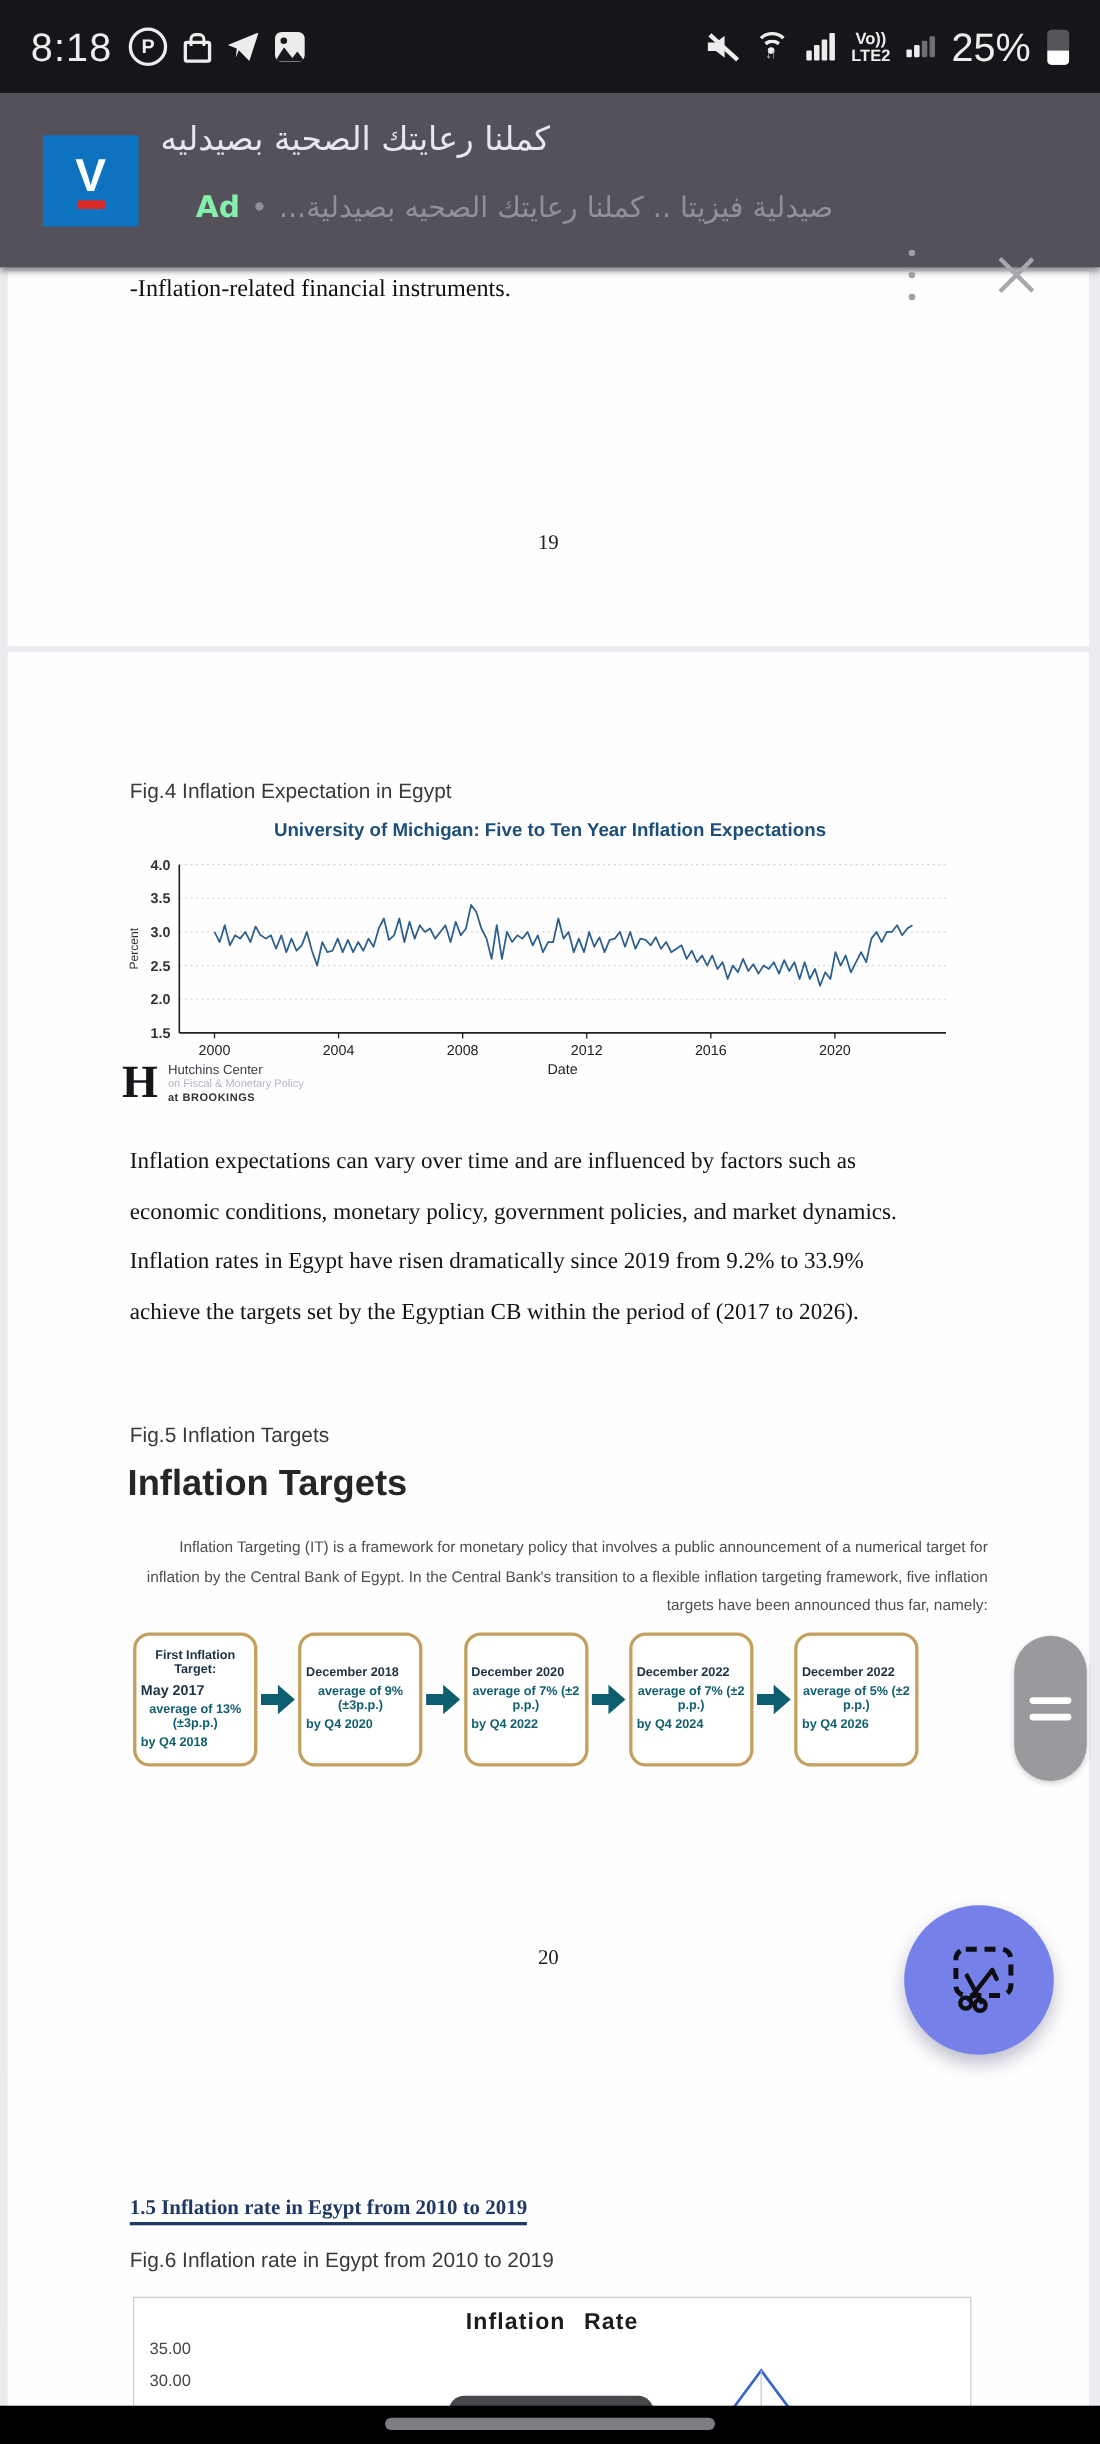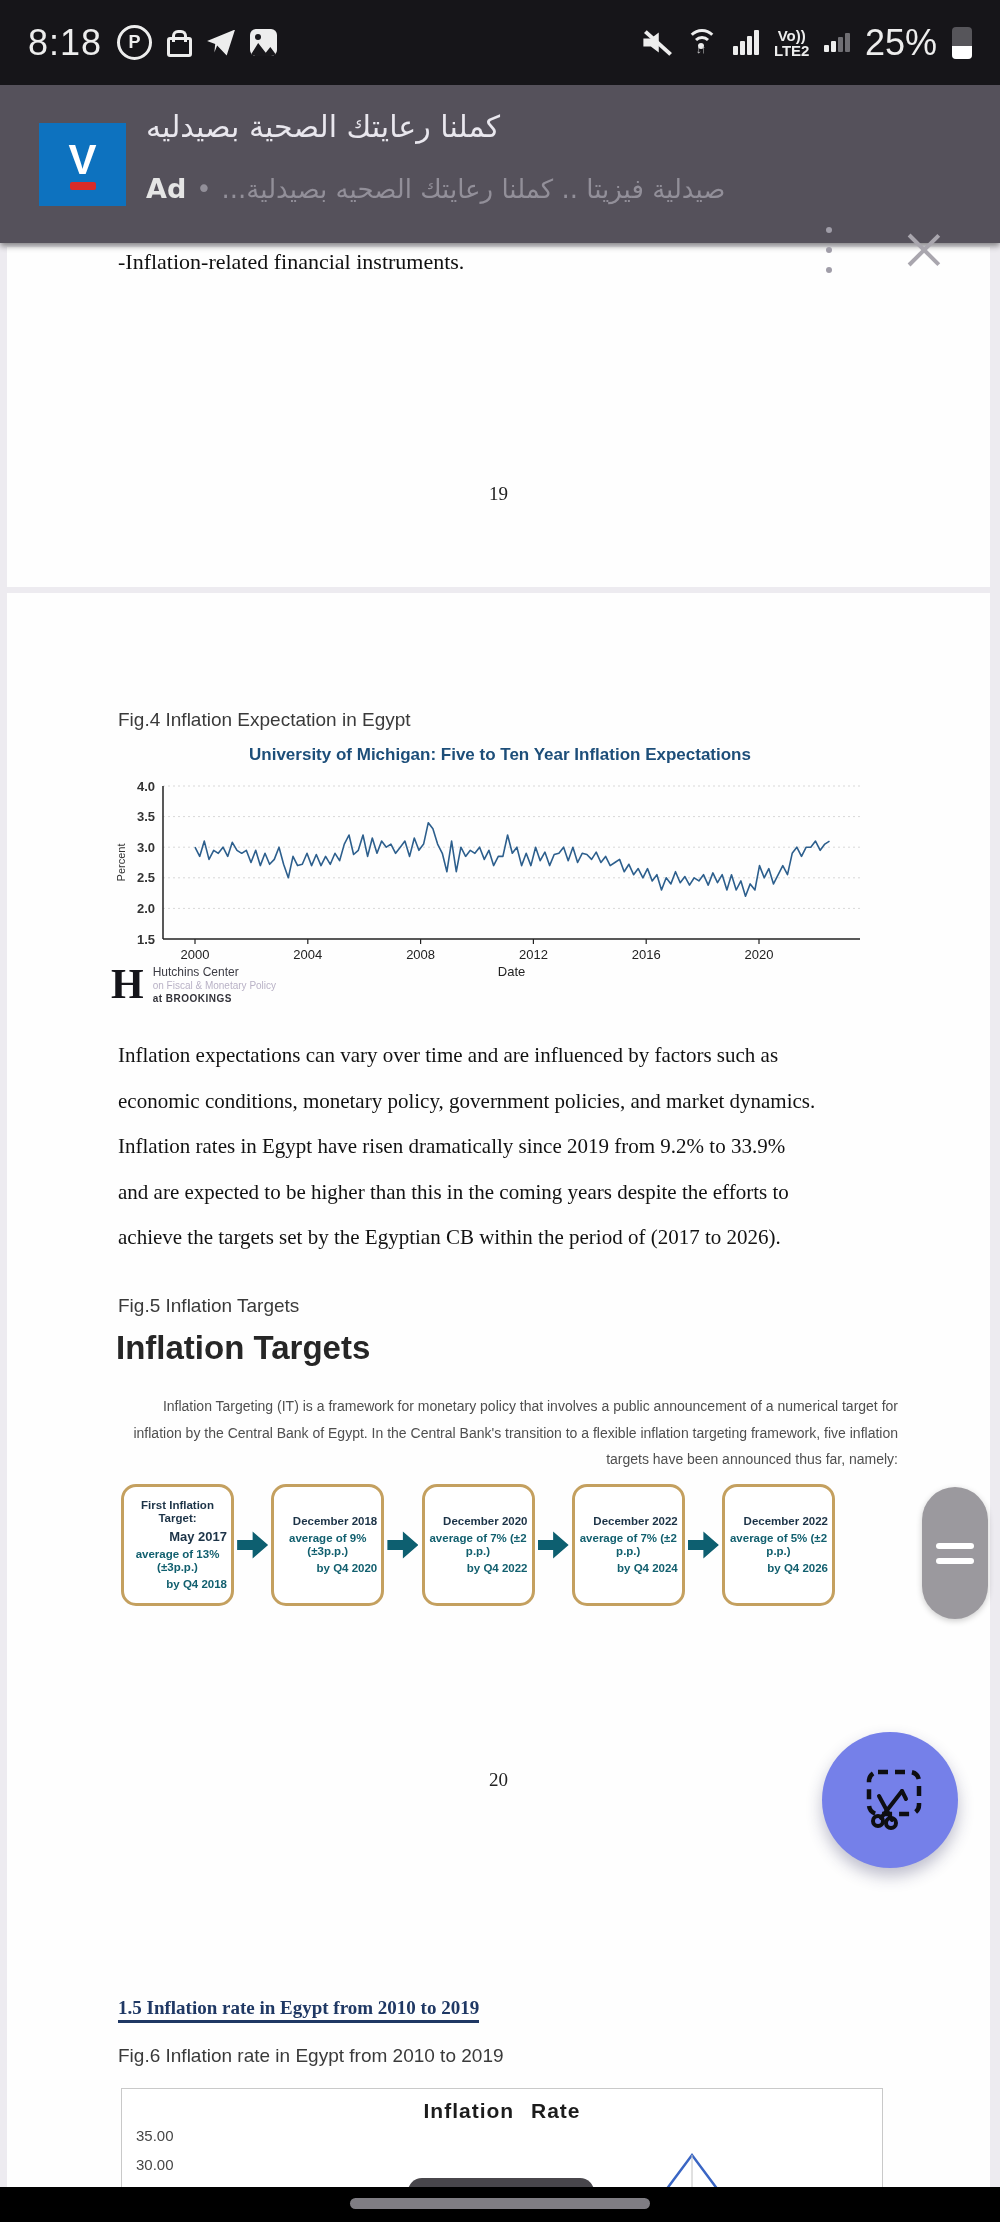--- a/index.html
+++ b/index.html
@@ -36,21 +36,21 @@
   .sb-batt-pct{font-size:36px;}
   .icon-batt{width:20px;height:32px;border-radius:4px;background:#56555a;position:relative;overflow:hidden;}
   .icon-batt::after{content:"";position:absolute;left:0;right:0;bottom:0;height:38%;background:#fff;}
   
   .adbar{position:absolute;top:85px;left:0;width:1000px;height:158px;background:#55515b;z-index:39;box-shadow:0 3px 6px rgba(0,0,0,.45);}
   .ad-logo{position:absolute;left:39px;top:38px;width:87px;height:83px;background:#0d72bf;display:flex;flex-direction:column;align-items:center;justify-content:center;}
   .ad-logo .v{color:#fff;font-weight:bold;font-size:42px;line-height:40px;font-family:"Liberation Sans",sans-serif;}
   .ad-logo .vbar{width:26px;height:8px;background:#d92b28;border-radius:2px;margin-top:2px;}
   .ad-title{position:absolute;left:146px;top:24px;font-family:"DejaVu Sans",sans-serif;font-size:30px;color:#e9e7ee;}
   .ad-sub{position:absolute;left:146px;top:88px;display:flex;align-items:center;gap:10px;font-family:"DejaVu Sans",sans-serif;font-size:26px;color:#928f99;}
-  .ad-sub .adlbl{font-weight:bold;color:#e5e5e5;font-size:27px;}
+  .ad-sub .adlbl{font-weight:bold;color:#86efac;font-size:27px;margin-left:32px;}
   .ad-menu{position:absolute;left:820px;top:142px;width:18px;height:46px;display:flex;flex-direction:column;align-items:center;justify-content:space-between;cursor:pointer;}
   .ad-menu i{width:6px;height:6px;border-radius:50%;background:#a09da8;}
   .ad-close{position:absolute;left:905px;top:145px;width:38px;height:38px;cursor:pointer;}
   .ad-close::before,.ad-close::after{content:"";position:absolute;left:17px;top:-1px;width:3.5px;height:42px;background:#a9a6ae;}
   .ad-close::before{transform:rotate(45deg);}
   .ad-close::after{transform:rotate(-45deg);}
   
   .page{position:absolute;left:7px;width:983px;background:#fefefe;z-index:1;}
   #page19{top:247px;height:340px;}
   #page20{top:593px;height:1525px;}
@@ -72,21 +72,21 @@
   .hlogo .t3{font-size:10px;font-weight:bold;color:#33333a;letter-spacing:.5px;margin-top:2px;}
   
   .bodypar{position:absolute;left:111px;top:440px;width:820px;font-family:"Liberation Serif",serif;font-size:21px;color:#121212;}
   .bodypar div{height:45.5px;line-height:45.5px;white-space:nowrap;}
   .fig5{top:702px;}
   .sec-head{position:absolute;left:109px;top:736px;font-size:33px;font-weight:600;color:#262626;}
   .itpar{position:absolute;left:109px;top:800px;width:782px;font-size:14px;color:#4f4f4f;line-height:26.5px;text-align:right;}
   
   .targets{position:absolute;left:114px;top:888px;width:714px;height:128px;display:flex;align-items:center;justify-content:space-between;}
   .tbox{width:113px;height:122px;background:#fff;border:3px solid #c4a05f;border-radius:15px;box-sizing:border-box;
-    display:flex;flex-direction:column;align-items:flex-end;justify-content:center;text-align:center;padding:5px 4px;gap:4px;}
+    display:flex;flex-direction:column;align-items:flex-start;justify-content:center;text-align:center;padding:5px 4px;gap:4px;}
   .tt{font-size:11.5px;font-weight:bold;color:#1c3347;line-height:13px;}
   .ts{font-size:13px;font-weight:bold;color:#1c3347;}
   .ta,.tb{font-size:11.5px;font-weight:bold;color:#115f6e;line-height:13px;}
   .arrowr{width:31px;height:30px;background:#0d5f70;clip-path:polygon(0 33%,50% 33%,50% 5%,100% 50%,50% 95%,50% 67%,0 67%);}
   
   .p21-head{position:absolute;left:111px;top:112px;font-family:"Liberation Serif",serif;font-size:19px;font-weight:bold;color:#1f3864;}
   .p21-head span{border-bottom:3px solid #1f3864;padding-bottom:2px;}
   .fig6{top:160px;}
   .chartbox{position:absolute;left:114px;top:203px;width:762px;height:150px;background:#fff;border:1.5px solid #c9c9c9;box-sizing:border-box;}
   .cb-title{text-align:center;font-size:21px;font-weight:bold;color:#1c1c1c;letter-spacing:1px;word-spacing:10px;margin-top:10px;}
@@ -215,21 +215,20 @@
         <div class="t2">on Fiscal &amp; Monetary Policy</div>
         <div class="t3">at BROOKINGS</div>
       </span>
     </div>
   </div>
 
   <div class="bodypar">
     <div>Inflation expectations can vary over time and are influenced by factors such as</div>
     <div>economic conditions, monetary policy, government policies, and market dynamics.</div>
     <div>Inflation rates in Egypt have risen dramatically since 2019 from 9.2% to 33.9%</div>
-    <div>and are expected to be higher than this in the coming years despite the efforts to</div>
     <div>achieve the targets set by the Egyptian CB within the period of (2017 to 2026).</div>
   </div>
 
   <div class="fig-caption fig5">Fig.5 Inflation Targets</div>
   <div class="sec-head">Inflation Targets</div>
   <div class="itpar">Inflation Targeting (IT) is a framework for monetary policy that involves a public announcement of a numerical target for inflation by the Central Bank of Egypt. In the Central Bank's transition to a flexible inflation targeting framework, five inflation targets have been announced thus far, namely:</div>
 
   <div class="targets">
     <div class="tbox">
       <div class="tt">First Inflation Target:</div>

